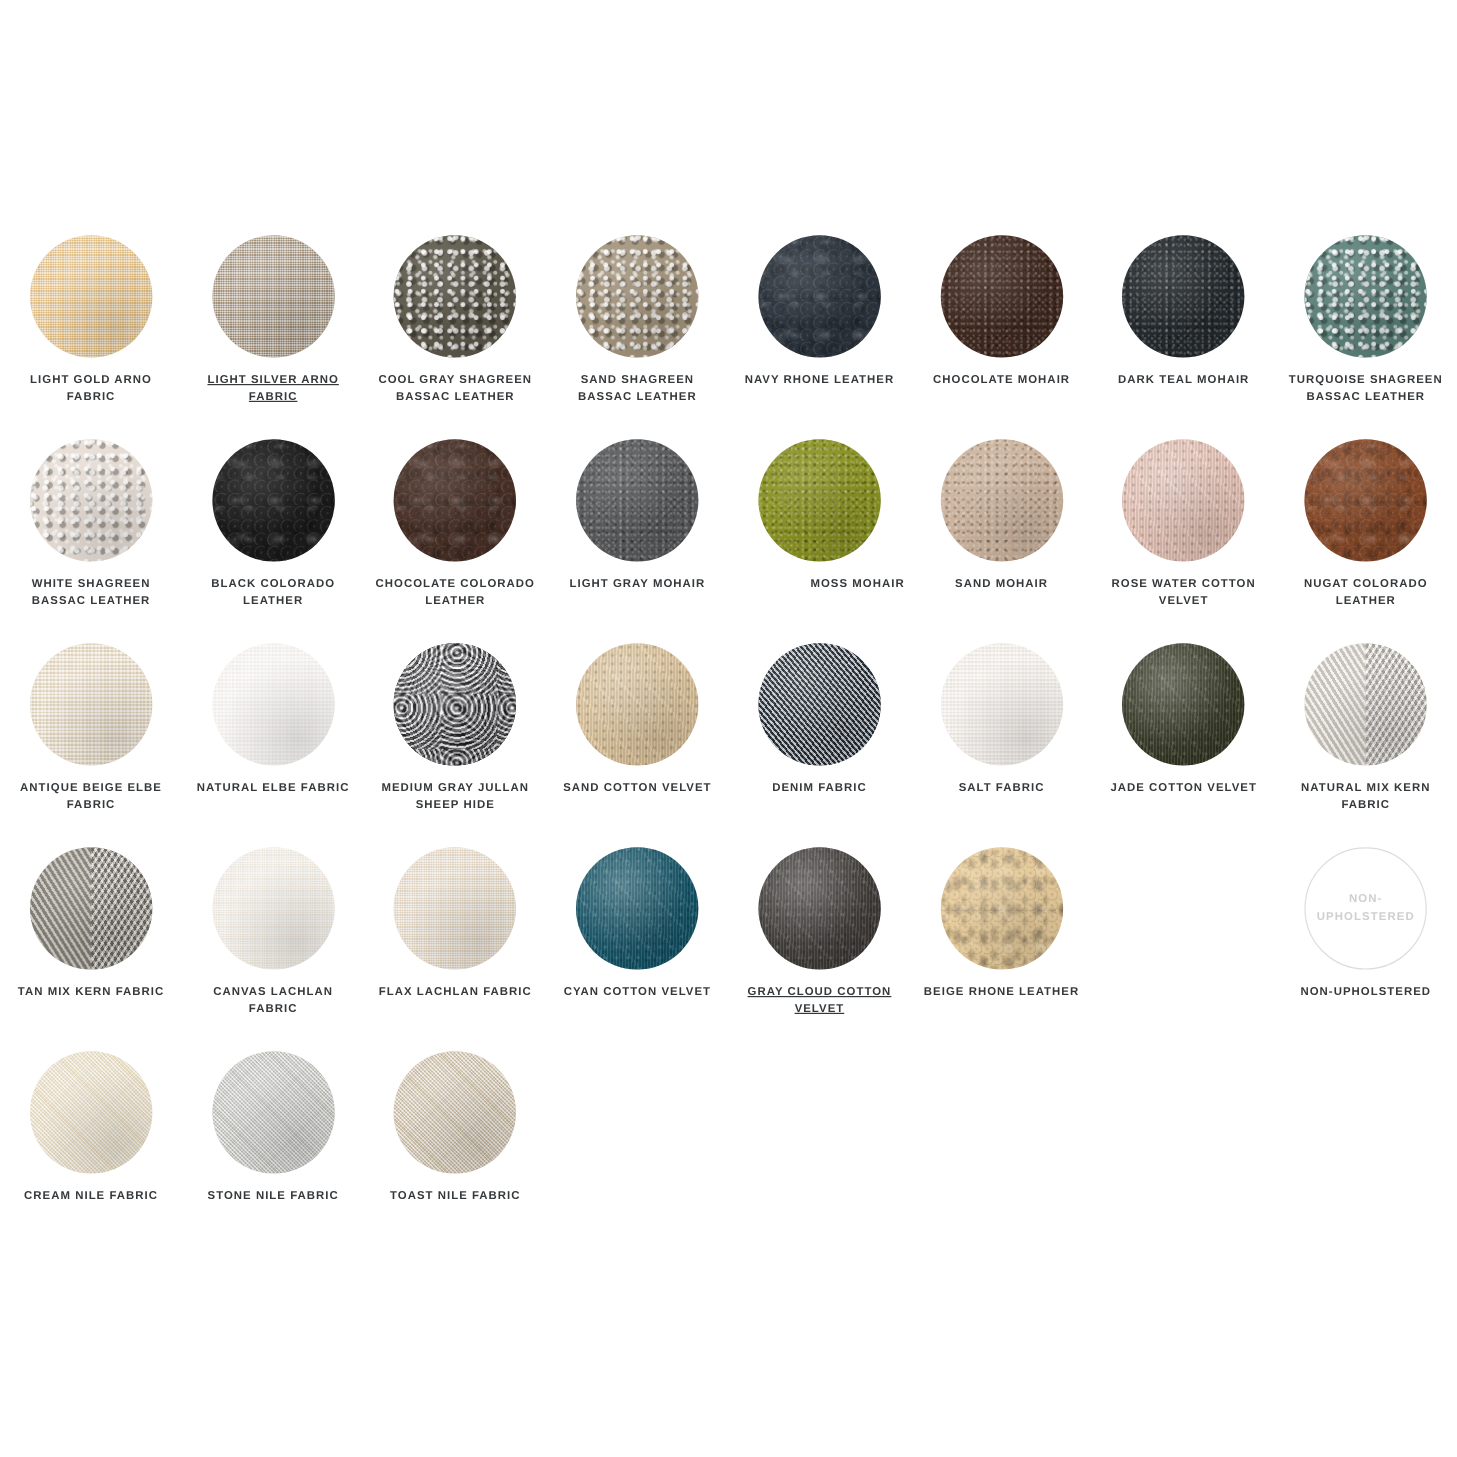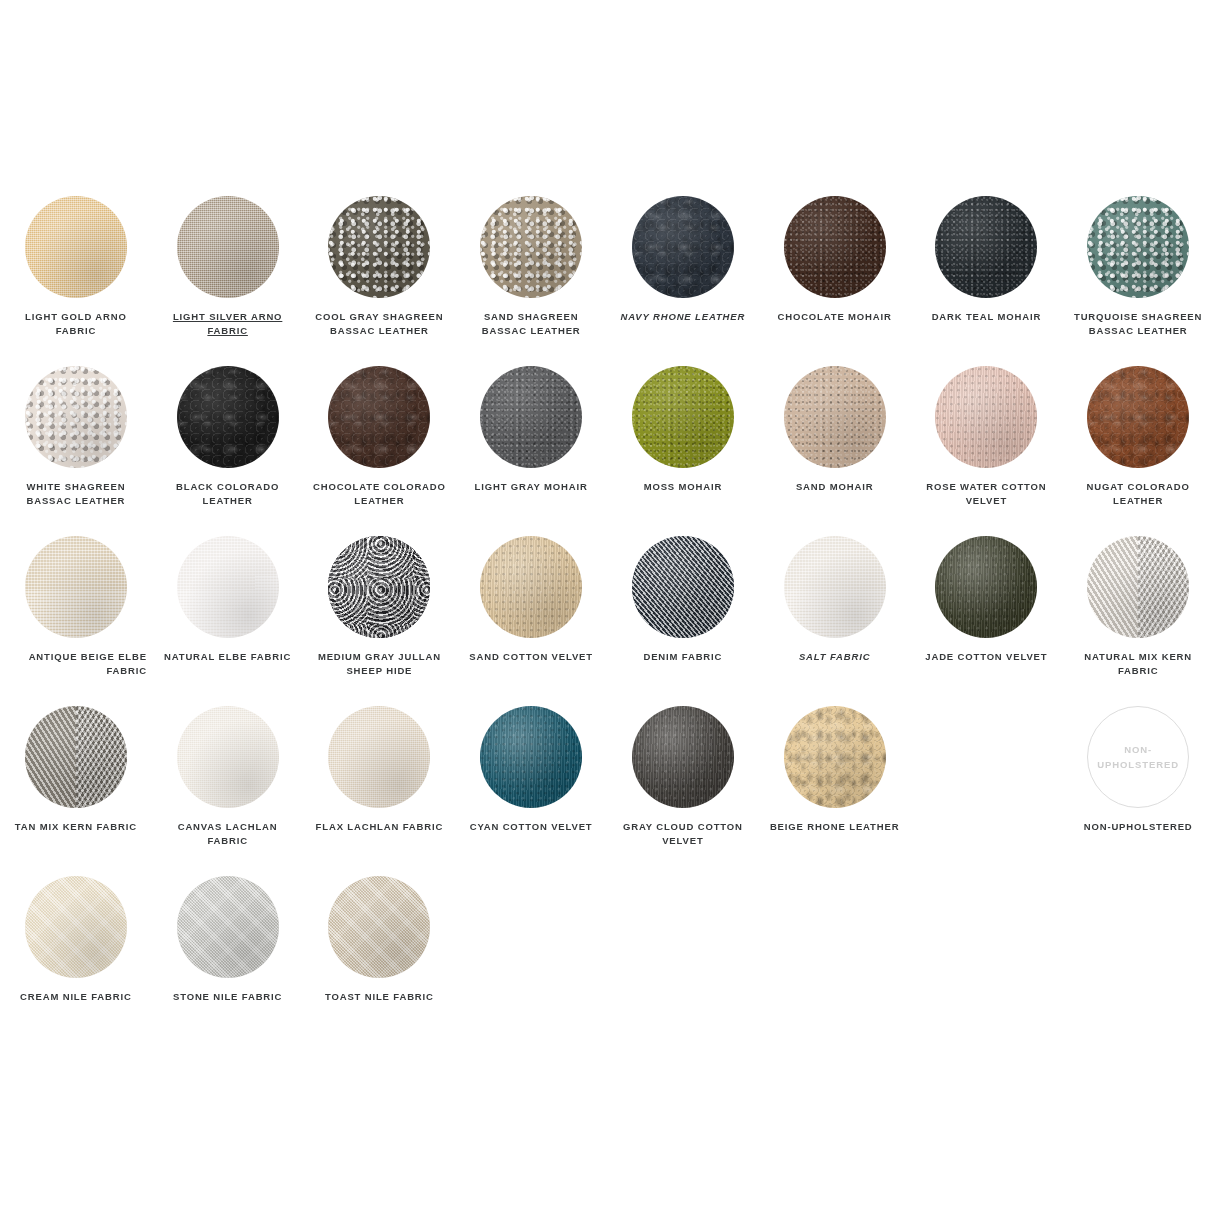--- a/index.html
+++ b/index.html
@@ -256,21 +256,21 @@
         <div class="tex tex-shade"></div>
       </div>
       <div class="swatch-label" style="color: rgb(54, 57, 59);">SAND SHAGREEN BASSAC LEATHER</div>
     </div>
     <div class="swatch-cell">
       <div class="swatch-disc" style="background-color: rgb(46, 54, 64);">
         <div class="tex tex-leather"></div>
         <div class="tex tex-leather-fine"></div>
         <div class="tex tex-shade"></div>
       </div>
-      <div class="swatch-label" style="color: rgb(54, 57, 59); font-style: italic;">NAVY RHONE LEATHER</div>
+      <div class="swatch-label" style="color: rgb(54, 57, 59);">NAVY RHONE LEATHER</div>
     </div>
     <div class="swatch-cell">
       <div class="swatch-disc" style="background-color: rgb(64, 41, 31);">
         <div class="tex tex-felt"></div>
         <div class="tex tex-shade"></div>
       </div>
       <div class="swatch-label" style="color: rgb(54, 57, 59);">CHOCOLATE MOHAIR</div>
     </div>
     <div class="swatch-cell">
       <div class="swatch-disc" style="background-color: rgb(36, 42, 46);">
@@ -316,21 +316,21 @@
         <div class="tex tex-felt"></div>
         <div class="tex tex-shade"></div>
       </div>
       <div class="swatch-label" style="color: rgb(54, 57, 59);">LIGHT GRAY MOHAIR</div>
     </div>
     <div class="swatch-cell">
       <div class="swatch-disc" style="background-color: rgb(135, 144, 31);">
         <div class="tex tex-felt"></div>
         <div class="tex tex-shade"></div>
       </div>
-      <div class="swatch-label" style="color: rgb(54, 57, 59);">MOSS MOHAIR</div>
+      <div class="swatch-label" style="color: rgb(54, 57, 59); text-align: right;">MOSS MOHAIR</div>
     </div>
     <div class="swatch-cell">
       <div class="swatch-disc" style="background-color: rgb(203, 178, 156);">
         <div class="tex tex-felt"></div>
         <div class="tex tex-shade"></div>
       </div>
       <div class="swatch-label" style="color: rgb(54, 57, 59);">SAND MOHAIR</div>
     </div>
     <div class="swatch-cell">
       <div class="swatch-disc" style="background-color: rgb(233, 198, 185);">
@@ -346,21 +346,21 @@
         <div class="tex tex-leather-fine"></div>
         <div class="tex tex-shade"></div>
       </div>
       <div class="swatch-label" style="color: rgb(54, 57, 59);">NUGAT COLORADO LEATHER</div>
     </div>
     <div class="swatch-cell">
       <div class="swatch-disc" style="background-color: rgb(227, 216, 197);">
         <div class="tex tex-weave-coarse"></div>
         <div class="tex tex-shade"></div>
       </div>
-      <div class="swatch-label" style="color: rgb(54, 57, 59); text-align: right;">ANTIQUE BEIGE ELBE FABRIC</div>
+      <div class="swatch-label" style="color: rgb(54, 57, 59);">ANTIQUE BEIGE ELBE FABRIC</div>
     </div>
     <div class="swatch-cell">
       <div class="swatch-disc" style="background-color: rgb(243, 240, 238);">
         <div class="tex tex-weave-coarse"></div>
         <div class="tex tex-shade"></div>
       </div>
       <div class="swatch-label" style="color: rgb(54, 57, 59);">NATURAL ELBE FABRIC</div>
     </div>
     <div class="swatch-cell">
       <div class="swatch-disc" style="background-color: rgb(142, 142, 144);">
@@ -384,21 +384,21 @@
         <div class="tex tex-twill2"></div>
         <div class="tex tex-shade"></div>
       </div>
       <div class="swatch-label" style="color: rgb(54, 57, 59);">DENIM FABRIC</div>
     </div>
     <div class="swatch-cell">
       <div class="swatch-disc" style="background-color: rgb(238, 234, 228);">
         <div class="tex tex-weave-coarse"></div>
         <div class="tex tex-shade"></div>
       </div>
-      <div class="swatch-label" style="color: rgb(54, 57, 59); font-style: italic;">SALT FABRIC</div>
+      <div class="swatch-label" style="color: rgb(54, 57, 59);">SALT FABRIC</div>
     </div>
     <div class="swatch-cell">
       <div class="swatch-disc" style="background-color: rgb(55, 58, 38);">
         <div class="tex tex-velvet"></div>
         <div class="tex tex-velvet-speck"></div>
         <div class="tex tex-shade"></div>
       </div>
       <div class="swatch-label" style="color: rgb(54, 57, 59);">JADE COTTON VELVET</div>
     </div>
     <div class="swatch-cell">
@@ -438,21 +438,21 @@
         <div class="tex tex-shade"></div>
       </div>
       <div class="swatch-label" style="color: rgb(54, 57, 59);">CYAN COTTON VELVET</div>
     </div>
     <div class="swatch-cell">
       <div class="swatch-disc" style="background-color: rgb(64, 61, 57);">
         <div class="tex tex-velvet"></div>
         <div class="tex tex-velvet-speck"></div>
         <div class="tex tex-shade"></div>
       </div>
-      <div class="swatch-label" style="color: rgb(54, 57, 59);">GRAY CLOUD COTTON VELVET</div>
+      <div class="swatch-label" style="color: rgb(54, 57, 59); text-decoration: underline;">GRAY CLOUD COTTON VELVET</div>
     </div>
     <div class="swatch-cell">
       <div class="swatch-disc" style="background-color: rgb(231, 203, 154);">
         <div class="tex tex-leather"></div>
         <div class="tex tex-leather-fine"></div>
         <div class="tex tex-shade"></div>
       </div>
       <div class="swatch-label" style="color: rgb(54, 57, 59);">BEIGE RHONE LEATHER</div>
     </div>
     <div class="swatch-cell empty"></div>

